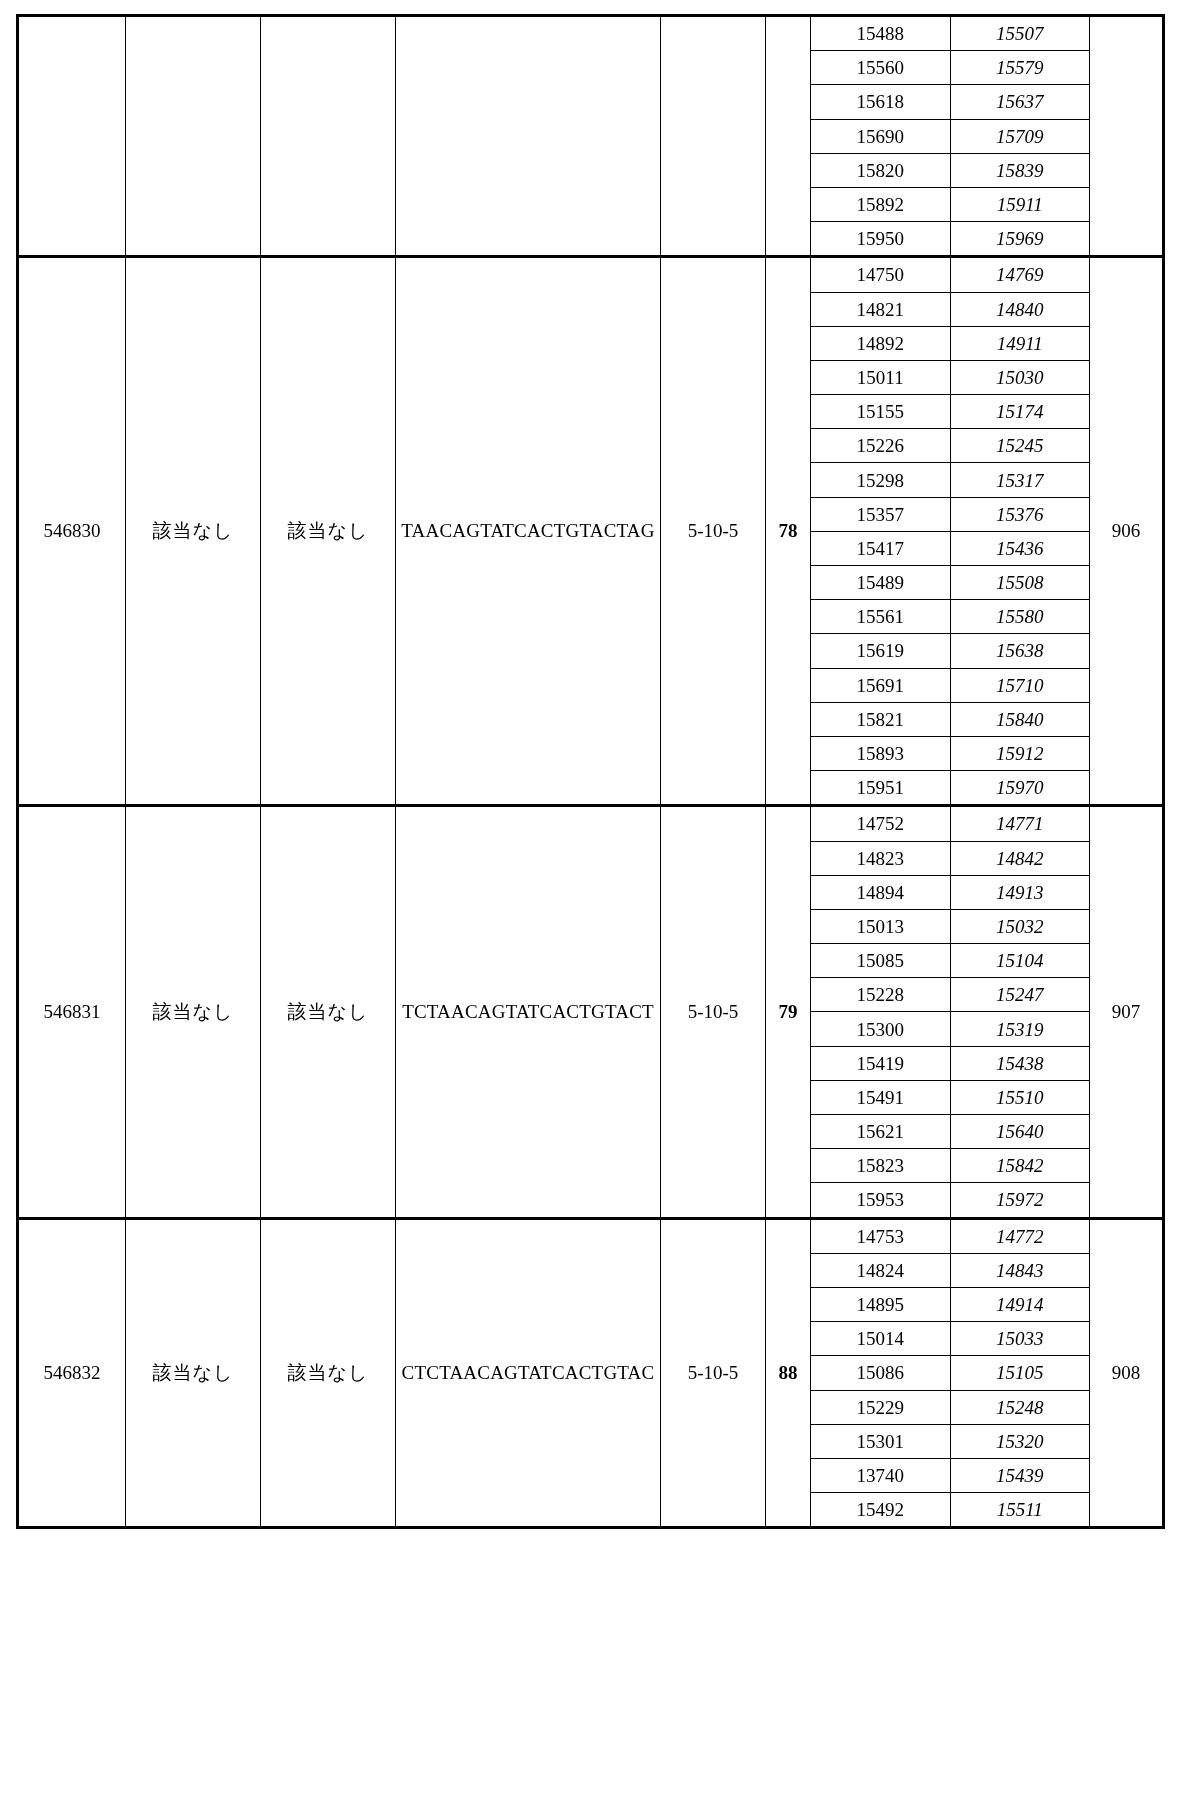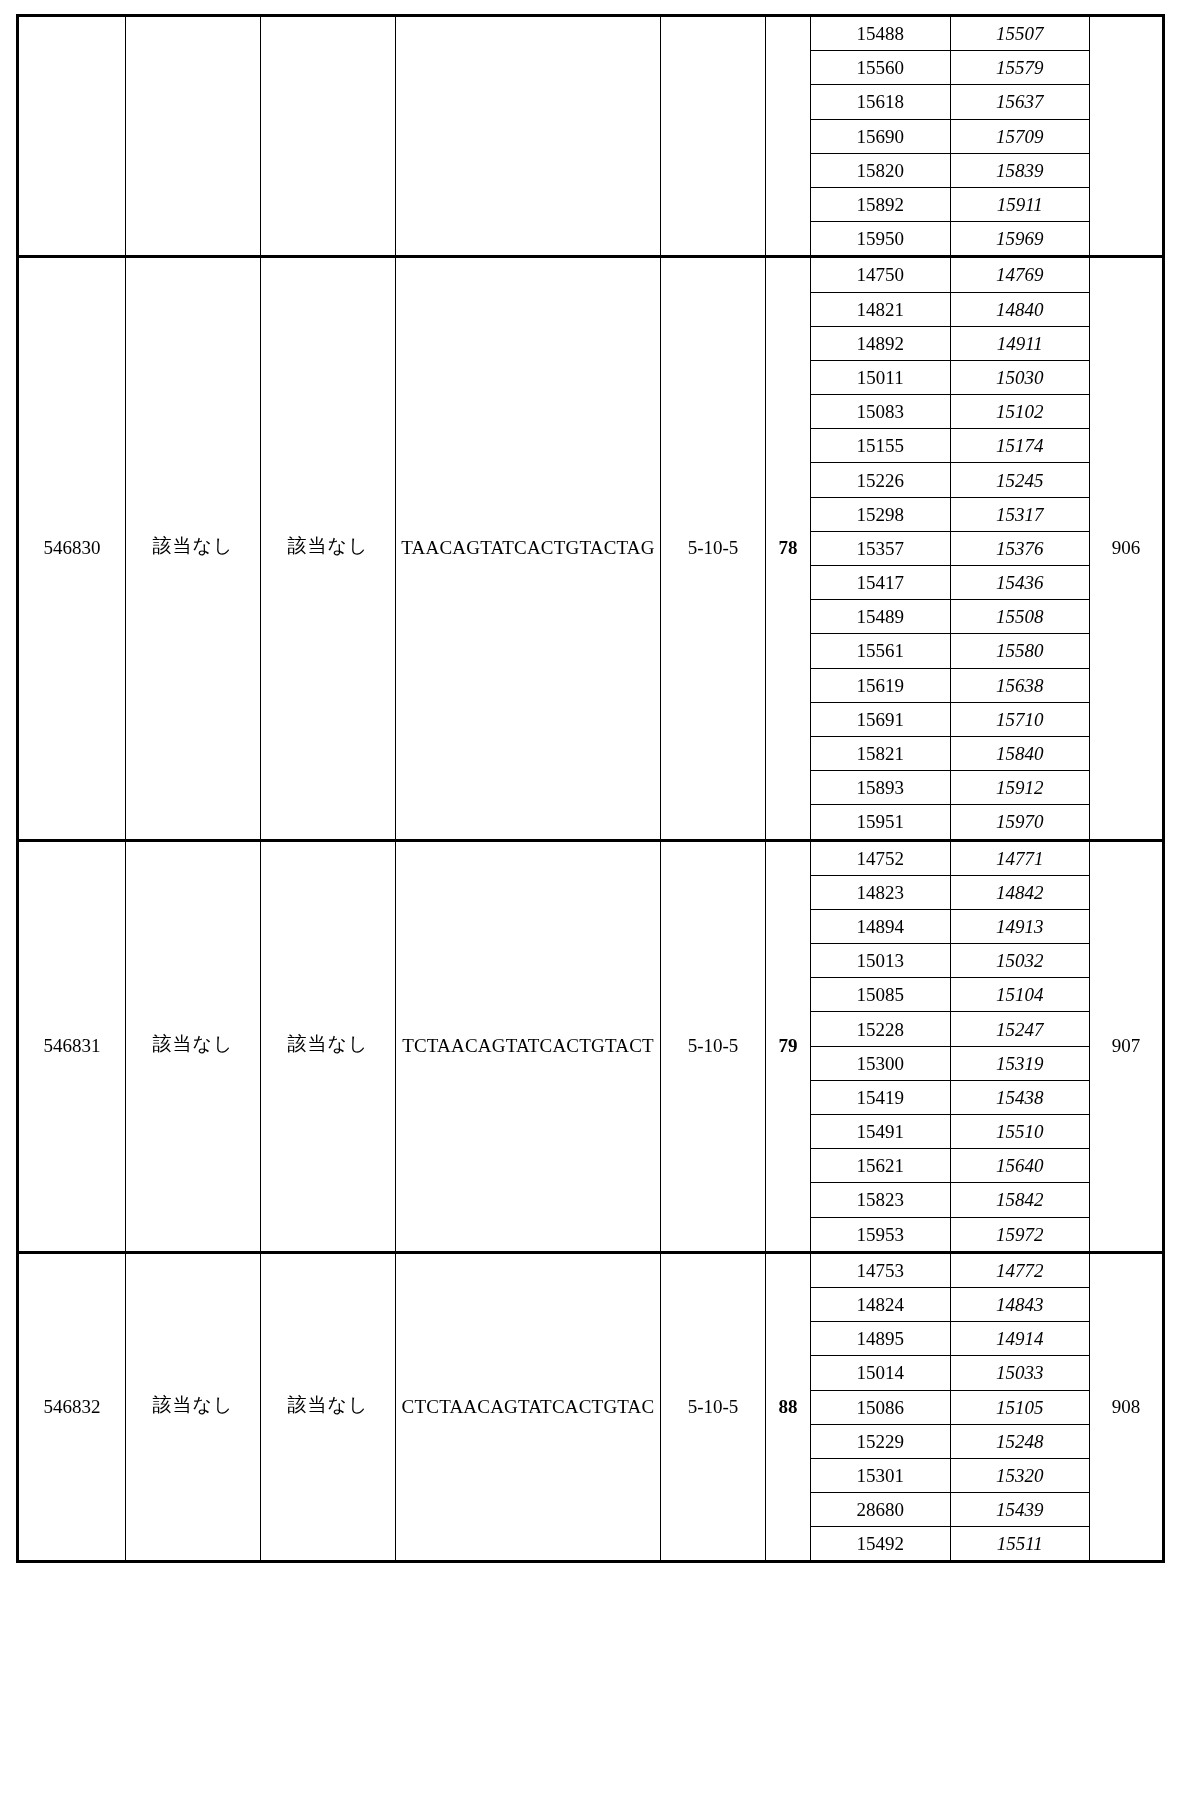--- a/index.html
+++ b/index.html
@@ -64,21 +64,21 @@
     text-align:center;
     vertical-align:middle;
     width:50%;
     white-space:nowrap;
     font-family:"Liberation Serif","DejaVu Serif",serif;
   }
   table.pairs tr:first-child td{border-top:none;}
   table.pairs tr:last-child td{border-bottom:none;}
   table.pairs td:first-child{border-left:none;}
   table.pairs td:last-child{border-right:none;font-style:italic;}
-  .jp{font-family:Liberation Mono, monospace;font-size:19px;letter-spacing:1px;}
+  .jp{font-family:Liberation Serif, serif;font-size:19px;letter-spacing:1px;}
 </style>
 </head>
 <body>
 
 <div id="page">
   <table class="seqtable">
     <tbody id="table-body">
         <tr class="blockrow first">
           <td class="c-id"></td>
           <td class="c-na1 jp"></td>
@@ -142,24 +142,20 @@
                 </tr>
                 <tr>
                   <td>14892</td>
                   <td>14911</td>
                 </tr>
                 <tr>
                   <td>15011</td>
                   <td>15030</td>
                 </tr>
                 <tr>
-                  <td>15083</td>
-                  <td>15102</td>
-                </tr>
-                <tr>
                   <td>15155</td>
                   <td>15174</td>
                 </tr>
                 <tr>
                   <td>15226</td>
                   <td>15245</td>
                 </tr>
                 <tr>
                   <td>15298</td>
                   <td>15317</td>
@@ -300,21 +296,21 @@
                 </tr>
                 <tr>
                   <td>15229</td>
                   <td>15248</td>
                 </tr>
                 <tr>
                   <td>15301</td>
                   <td>15320</td>
                 </tr>
                 <tr>
-                  <td>28680</td>
+                  <td>13740</td>
                   <td>15439</td>
                 </tr>
                 <tr>
                   <td>15492</td>
                   <td>15511</td>
                 </tr>
               </tbody>
             </table>
           </td>
           <td class="c-sid">908</td>

